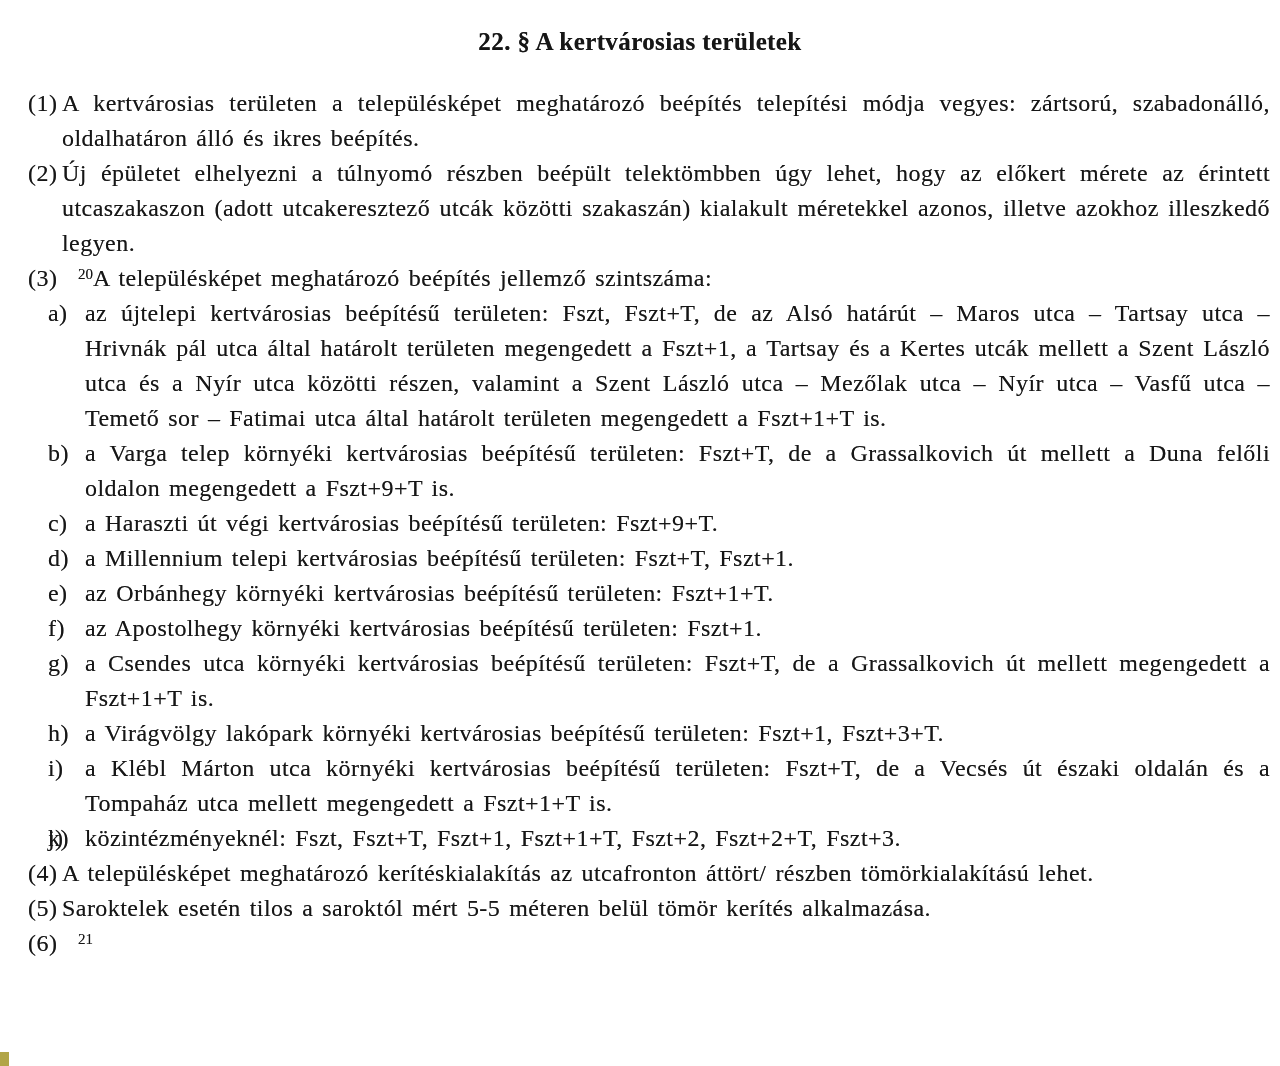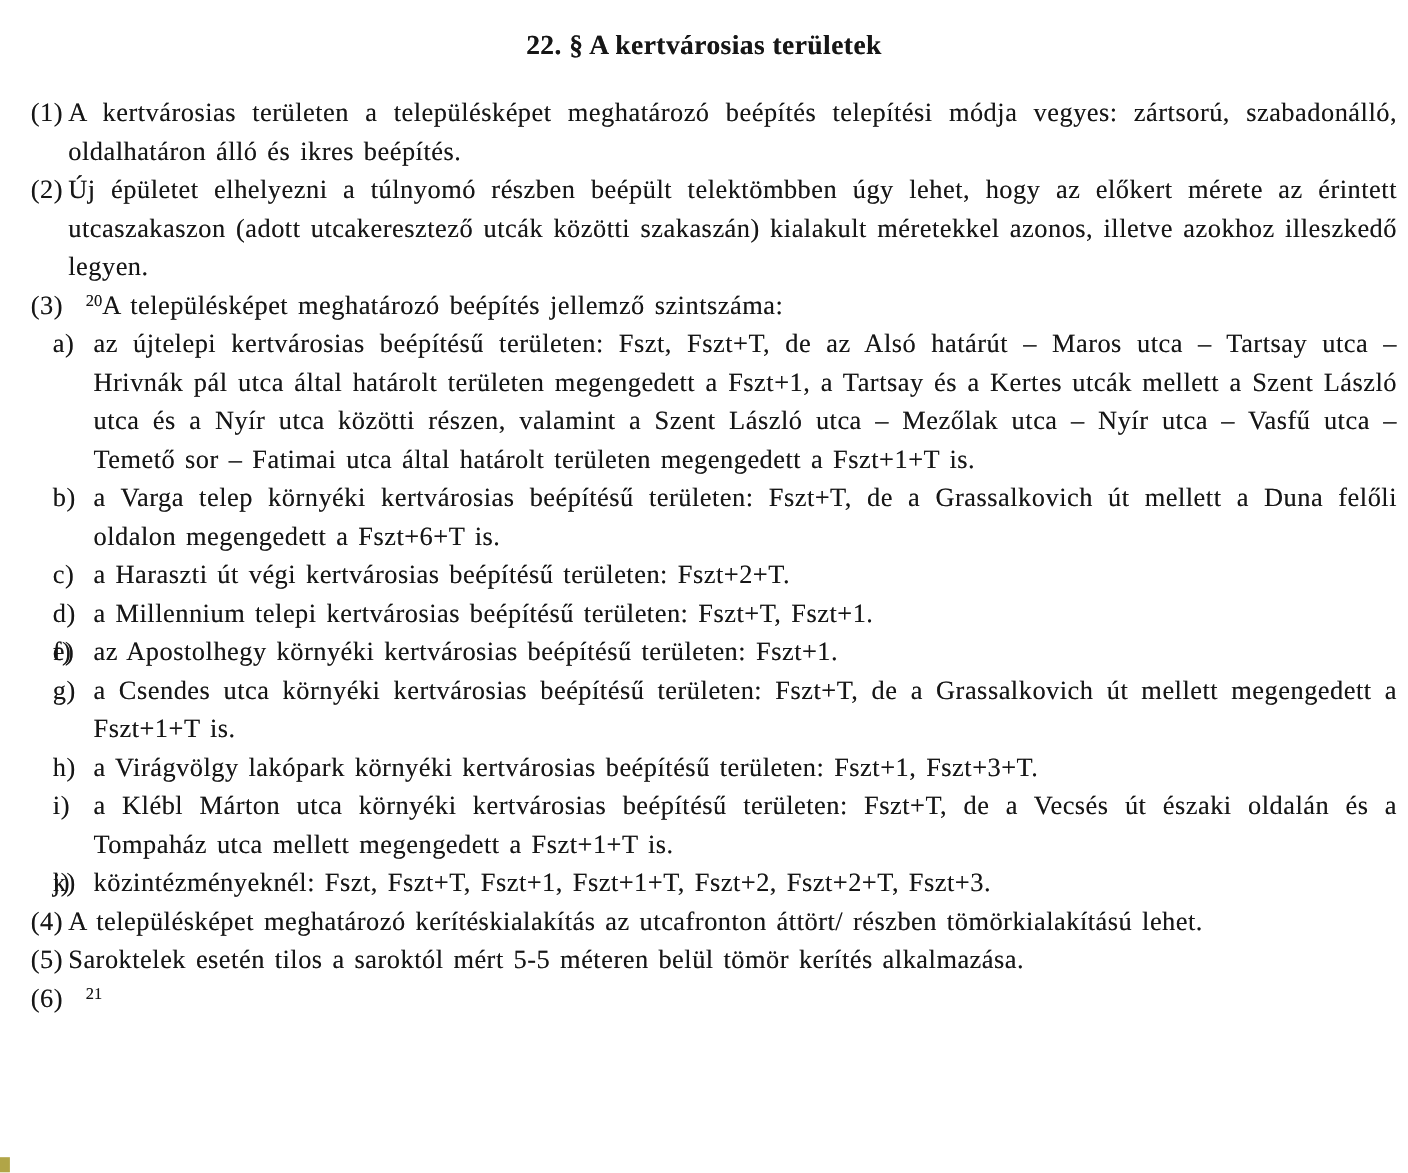--- a/index.html
+++ b/index.html
@@ -97,30 +97,30 @@
 
     <div class="para">
       <span class="num">(3)</span><sup class="fnref">20</sup><span>A településképet meghatározó beépítés jellemző szintszáma:</span>
     </div>
 
     <div class="items">
       <div class="item">
         <span class="letter">a)</span><span>az újtelepi kertvárosias beépítésű területen: Fszt, Fszt+T, de az Alsó határút – Maros utca – Tartsay utca – Hrivnák pál utca által határolt területen megengedett a Fszt+1, a Tartsay és a Kertes utcák mellett a Szent László utca és a Nyír utca közötti részen, valamint a Szent László utca – Mezőlak utca – Nyír utca – Vasfű utca – Temető sor – Fatimai utca által határolt területen megengedett a Fszt+1+T is.</span>
       </div>
       <div class="item">
-        <span class="letter">b)</span><span>a Varga telep környéki kertvárosias beépítésű területen: Fszt+T, de a Grassalkovich út mellett a Duna felőli oldalon megengedett a Fszt+6+T is.</span>
+        <span class="letter">b)</span><span>a Varga telep környéki kertvárosias beépítésű területen: Fszt+T, de a Grassalkovich út mellett a Duna felőli oldalon megengedett a Fszt+9+T is.</span>
       </div>
       <div class="item">
-        <span class="letter">c)</span><span>a Haraszti út végi kertvárosias beépítésű területen: Fszt+2+T.</span>
+        <span class="letter">c)</span><span>a Haraszti út végi kertvárosias beépítésű területen: Fszt+9+T.</span>
       </div>
       <div class="item">
         <span class="letter">d)</span><span>a Millennium telepi kertvárosias beépítésű területen: Fszt+T, Fszt+1.</span>
       </div>
       <div class="item">
-        <span class="letter">e)</span>
+        <span class="letter">e)</span><span>az Orbánhegy környéki kertvárosias beépítésű területen: Fszt+1+T.</span>
       </div>
       <div class="item">
         <span class="letter">f)</span><span>az Apostolhegy környéki kertvárosias beépítésű területen: Fszt+1.</span>
       </div>
       <div class="item">
         <span class="letter">g)</span><span>a Csendes utca környéki kertvárosias beépítésű területen: Fszt+T, de a Grassalkovich út mellett megengedett a Fszt+1+T is.</span>
       </div>
       <div class="item">
         <span class="letter">h)</span><span>a Virágvölgy lakópark környéki kertvárosias beépítésű területen: Fszt+1, Fszt+3+T.</span>
       </div>

